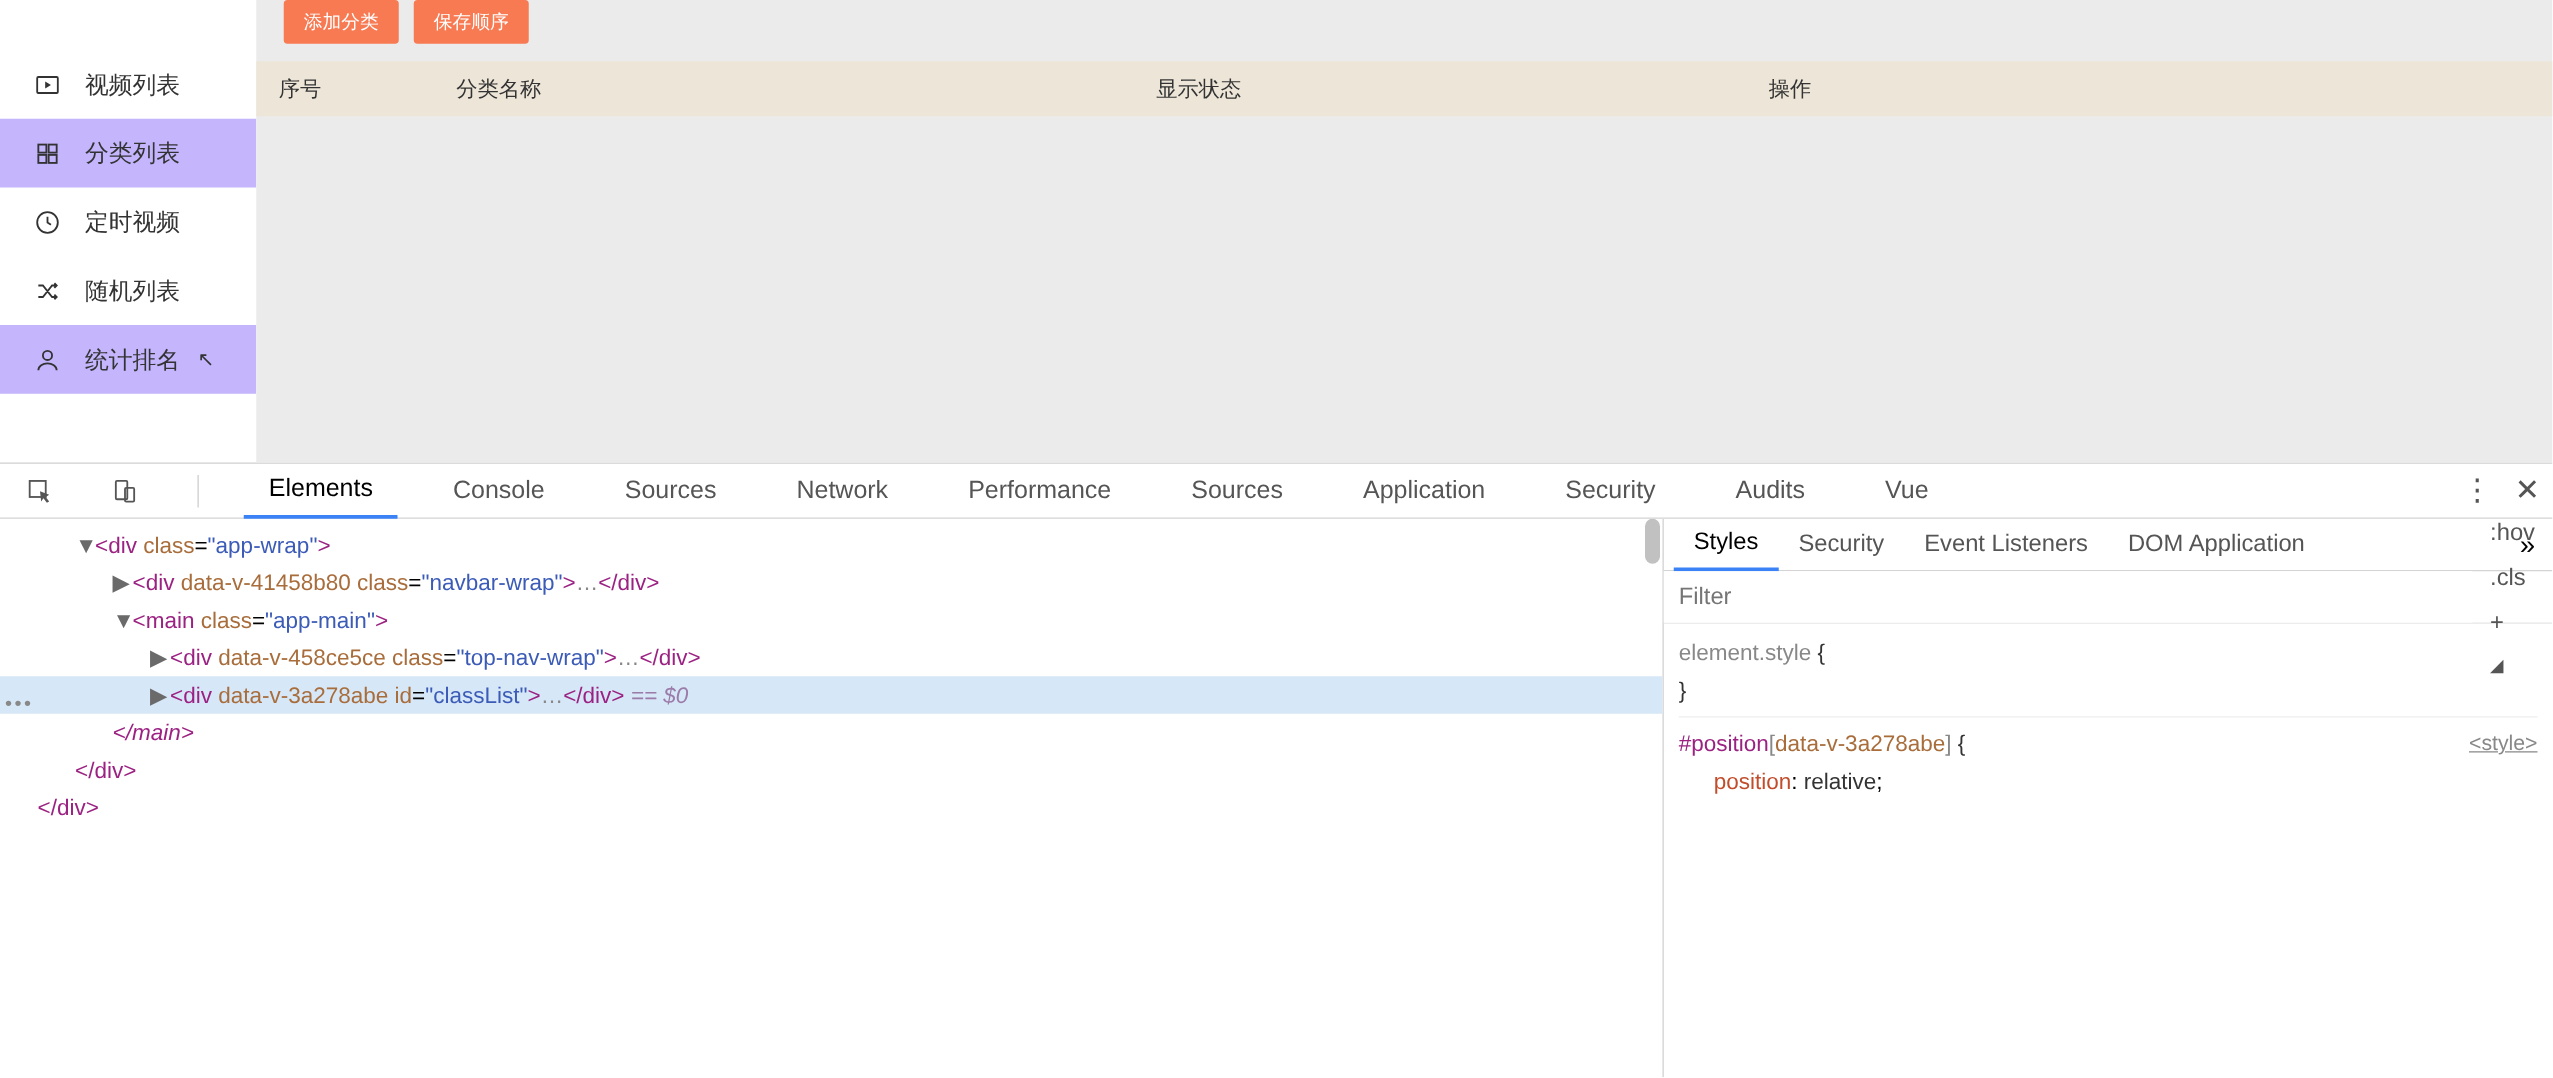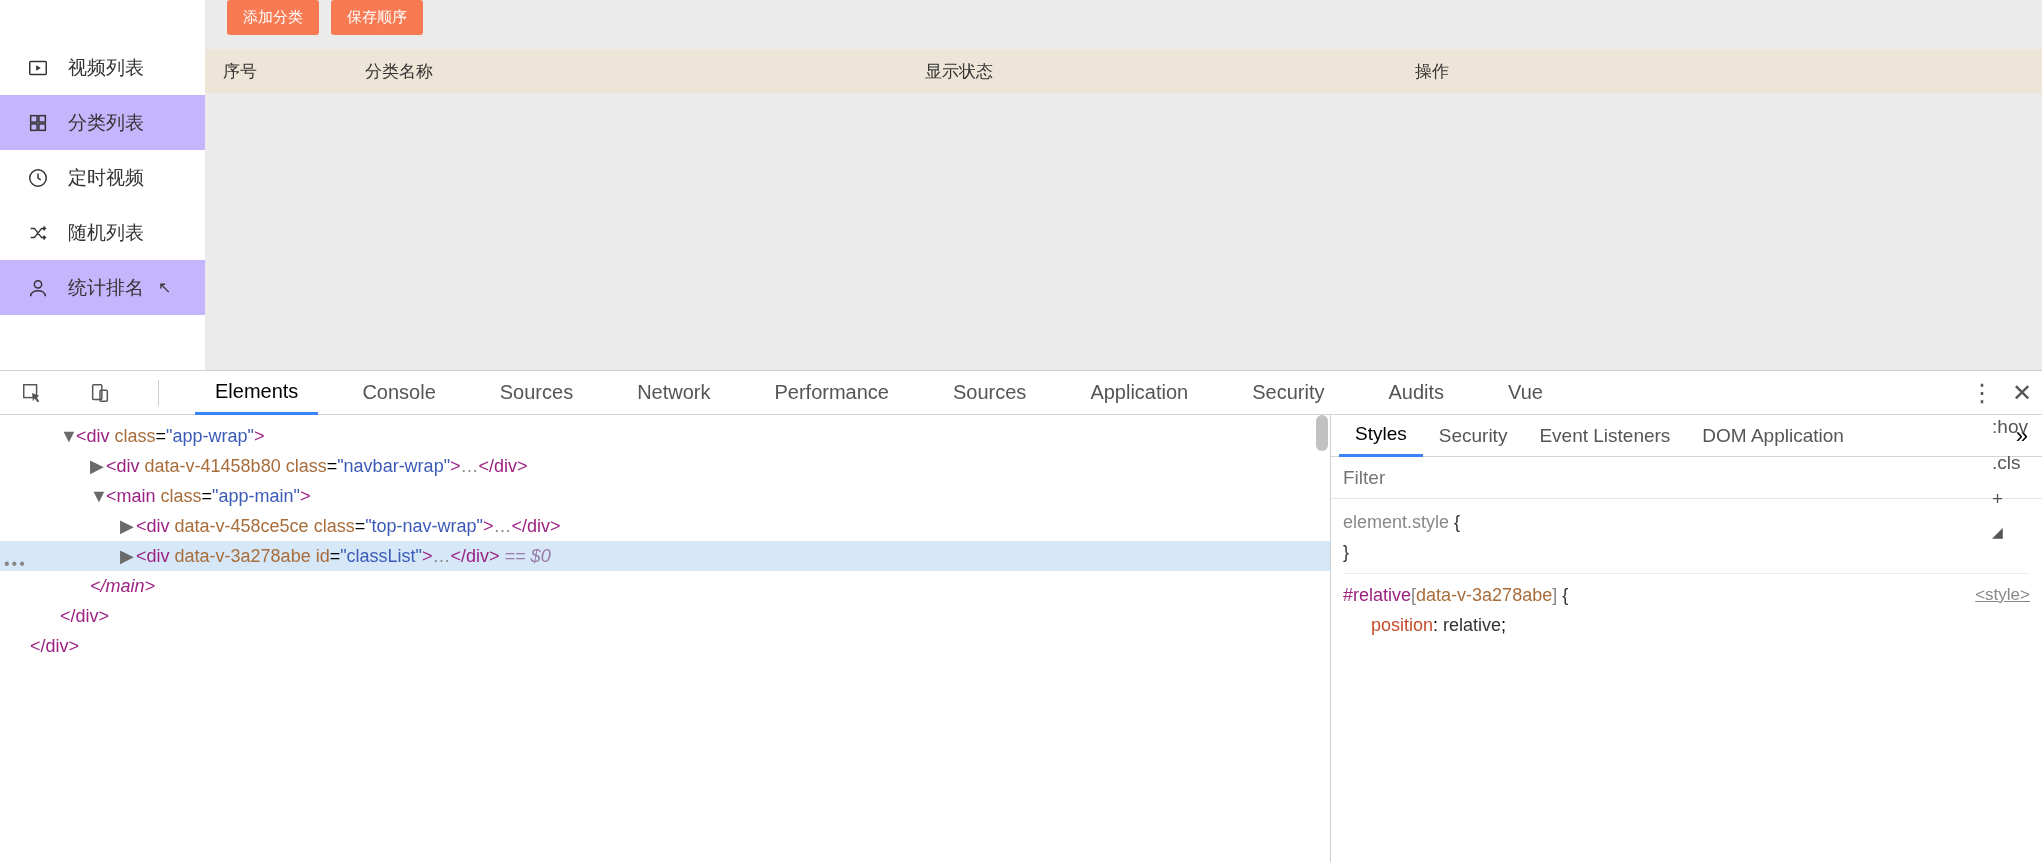--- a/index.html
+++ b/index.html
@@ -193,20 +193,20 @@
           <span>.cls</span>
           <span>+</span>
           <span style="font-size:14px;">◢</span>
         </div>
       </div>
       <div class="styles-rules">
         <div><span class="txt-g">element.style</span> <span class="brace">{</span></div>
         <div><span class="brace">}</span></div>
         <div style="border-top:1px solid #eee;margin-top:6px;padding-top:6px;">
           <span class="rule-src">&lt;style&gt;</span>
-          <span class="sel-p">#relative</span><span class="txt-g">[</span><span class="attr-n">data-v-3a278abe</span><span class="txt-g">]</span> <span class="brace">{</span>
+          <span class="sel-p">#position</span><span class="txt-g">[</span><span class="attr-n">data-v-3a278abe</span><span class="txt-g">]</span> <span class="brace">{</span>
         </div>
         <div style="padding-left:28px;"><span class="prop-n">position</span>: <span class="prop-v">relative</span>;</div>
       </div>
     </div>
 
   </div>
 </div>
 
 </body></html>

